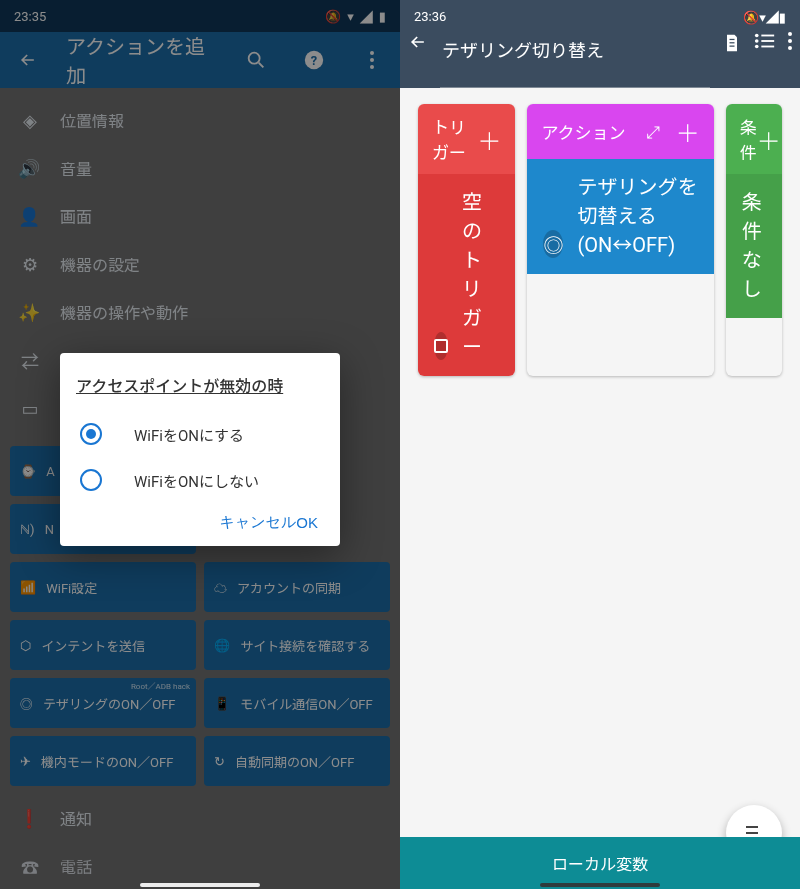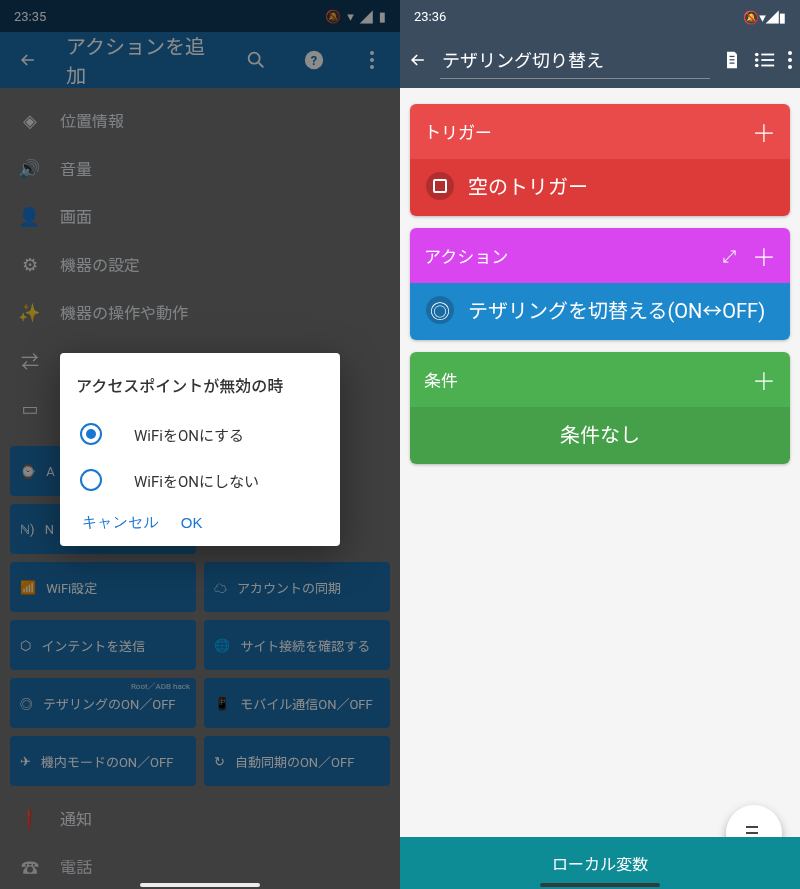--- a/index.html
+++ b/index.html
@@ -13,33 +13,33 @@
   .appbar .title { font-size: 20px; flex: 1; }
   .appbar .icbtn { width: 40px; height: 40px; display: flex; align-items: center; justify-content: center; }
   .list { padding: 8px 0; }
   .row { display: flex; align-items: center; gap: 18px; padding: 12px 18px; color: #e8eef4; font-size: 16px; }
   .row .ic { width: 24px; height: 24px; display: flex; align-items: center; justify-content: center; font-size: 18px; }
   .chip-area { padding: 6px 10px; display: flex; flex-wrap: wrap; gap: 8px; }
   .chip { width: calc(50% - 4px); height: 50px; background: #1d6ea9; border-radius: 4px; color: #fff; display: flex; align-items: center; gap: 10px; padding: 0 10px; font-size: 13px; position: relative; }
   .chip .hint { position: absolute; right: 6px; top: 2px; font-size: 8px; color: #cfe5f5; }
   .scrim { position: absolute; inset: 0; background: rgba(0,0,0,.45); }
   .dialog { position: absolute; left: 60px; top: 353px; width: 280px; background: #fff; border-radius: 4px; box-shadow: 0 10px 40px rgba(0,0,0,.4); padding: 20px 16px 10px; }
-  .dialog h3 { font-size: 16px; font-weight: 500; color: #333; margin-bottom: 14px; }
+  .dialog h3 { font-size: 16px; font-weight: 500; color: #333; margin-bottom: 14px; text-decoration: underline; }
   .radio-row { display: flex; align-items: center; gap: 32px; padding: 12px 4px; font-size: 15px; color: #333; }
   .radio { width: 22px; height: 22px; border: 2px solid #1976d2; border-radius: 50%; display: flex; align-items: center; justify-content: center; }
   .radio.on::after { content: ""; width: 10px; height: 10px; background: #1976d2; border-radius: 50%; }
-  .dialog .actions { display: flex; gap: 22px; padding: 10px 6px 4px; }
+  .dialog .actions { display: flex; justify-content: flex-end; padding: 10px 6px 4px; }
   .dialog .actions button { background: none; border: none; color: #1976d2; font-size: 15px; font-weight: 500; }
   .navbar { position: absolute; bottom: 2px; left: 50%; transform: translateX(-50%); width: 120px; height: 4px; background: #fff; border-radius: 3px; opacity: .9; }
   
   .right { background: #f5f5f5; display: flex; flex-direction: column; }
   .status2 { height: 32px; background: #3b4c5f; color: #fff; display: flex; justify-content: space-between; align-items: center; padding: 0 14px; font-size: 13px; }
-  .appbar2 { height: 56px; background: #3b4c5f; display: flex; align-items: center; padding: 0 8px; gap: 12px; color: #fff; }
+  .appbar2 { height: 56px; background: #3b4c5f; display: flex; padding: 0 8px; gap: 12px; color: #fff; }
   .appbar2 .title-in { flex: 1; border-bottom: 1px solid #7f8a96; padding: 4px 2px 6px; font-size: 18px; color: #fff; }
-  .cards { padding: 16px 10px; display: flex; flex-direction: column; gap: 12px; }
+  .cards { padding: 16px 18px; display: flex; flex-direction: row; gap: 12px; }
   .card { border-radius: 6px; color: #fff; box-shadow: 0 1px 3px rgba(0,0,0,.25); overflow: hidden; }
   .card-hd { display: flex; align-items: center; padding: 10px 14px; font-size: 17px; }
   .card-hd .grow { flex: 1; }
   .card-bd { padding: 12px 16px 16px; display: flex; align-items: flex-end; gap: 14px; font-size: 20px; }
   .card-bd.center { justify-content: center; }
   .c-red .card-hd { background: #e94b4b; } .c-red .card-bd { background: #dd3a3a; }
   .c-blue .card-hd { background: #d946ef; } .c-blue .card-bd { background: #1e88cc; }
   .c-green .card-hd { background: #4caf50; } .c-green .card-bd { background: #45a049; }
   .circ { width: 28px; height: 28px; border-radius: 50%; display: flex; align-items: center; justify-content: center; background: rgba(0,0,0,.2); }
   .stop { width: 14px; height: 14px; border: 2px solid #fff; border-radius: 2px; }

